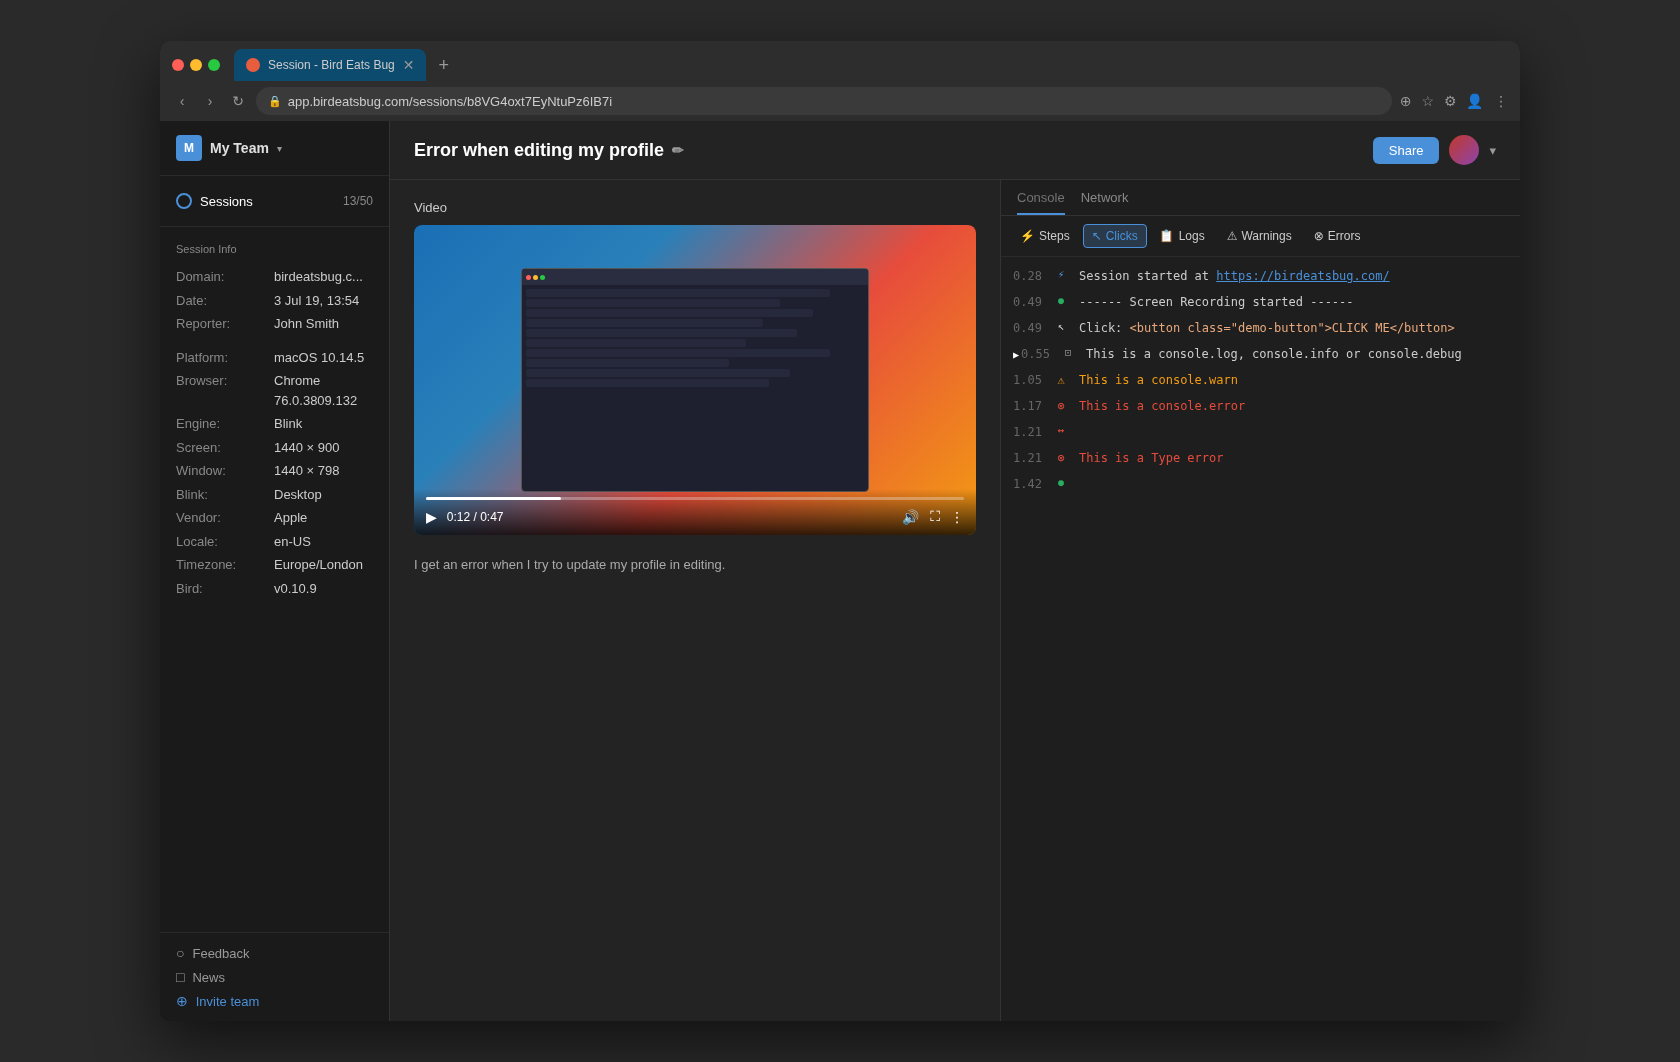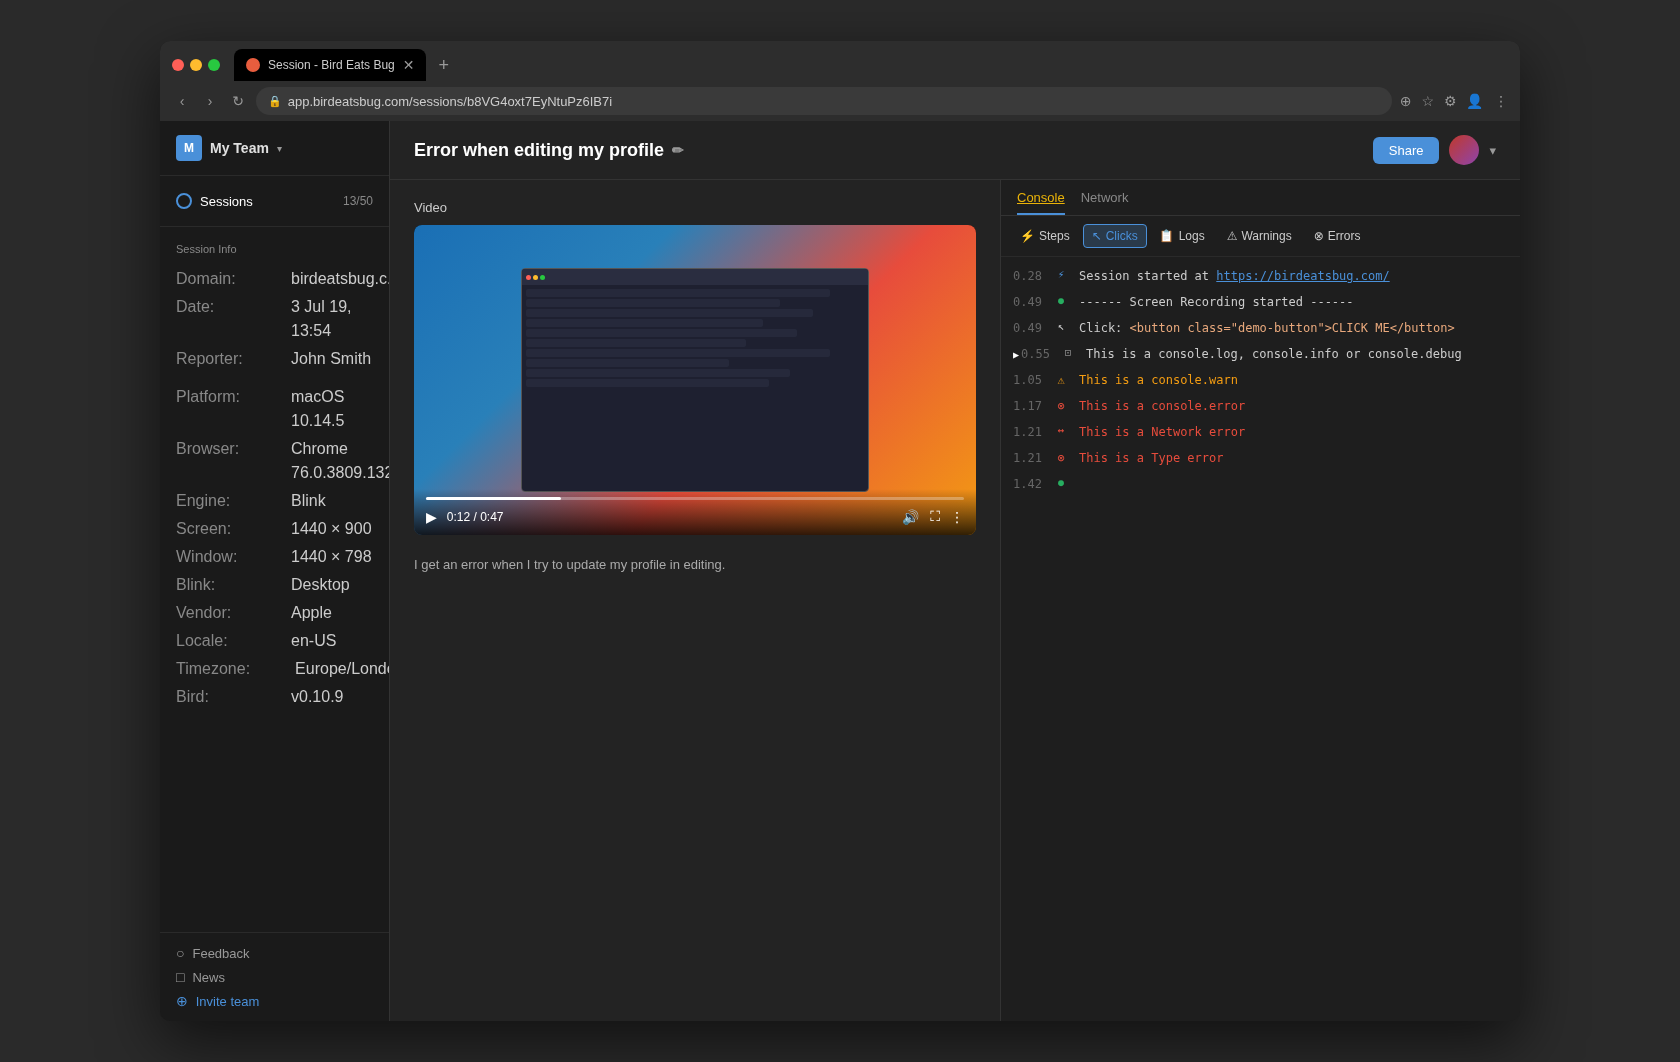--- a/index.html
+++ b/index.html
@@ -44,21 +44,21 @@
       width: 12px; height: 12px;
       border-radius: 50%;
     }
     .window-btn.close { background: #ff5f57; }
     .window-btn.minimize { background: #febc2e; }
     .window-btn.maximize { background: #28c840; }
     .tab {
       display: flex;
       align-items: center;
       gap: 8px;
-      background: #000000;
+      background: #0c4a6e;
       border-radius: 8px 8px 0 0;
       padding: 6px 12px;
       height: 32px;
       min-width: 180px;
       color: #ccc;
       font-size: 12px;
     }
     .tab-favicon {
       width: 14px; height: 14px;
       background: #e85d3e;
@@ -188,23 +188,23 @@
     }
     .session-info-title {
       font-size: 11px;
       color: #888;
       text-transform: none;
       margin-bottom: 12px;
       font-weight: 500;
     }
     .info-row {
       display: flex;
-      gap: 19px;
+      gap: 2px;
       margin-bottom: 4px;
-      font-size: 16px;
+      font-size: 13px;
       line-height: 1.5;
     }
     .info-label {
       color: #888;
       min-width: 70px;
       flex-shrink: 0;
     }
     .info-value {
       color: #ccc;
       margin-left: 26px;
@@ -405,23 +405,22 @@
       border-bottom: 1px solid #333;
     }
     .console-tab {
       font-size: 13px;
       color: #888;
       padding-bottom: 8px;
       cursor: pointer;
       border-bottom: 2px solid transparent;
     }
     .console-tab.active {
-      color: #eab308;
+      color: #737373;
       border-bottom: 2px solid #4a90d9;
-      text-decoration: underline;
     }
     .filter-bar {
       display: flex;
       align-items: center;
       padding: 8px 10px;
       gap: 4px;
       border-bottom: 1px solid #2a2a2a;
       flex-wrap: wrap;
     }
     .filter-btn {
@@ -733,21 +732,20 @@
 
             <div class="log-entry">
               <span class="log-time">1.17</span>
               <span class="log-icon icon-error">⊗</span>
               <span class="log-text error">This is a console.error</span>
             </div>
 
             <div class="log-entry">
               <span class="log-time">1.21</span>
               <span class="log-icon icon-net">↔</span>
-              <span class="log-text network-error">This is a Network error</span>
             </div>
 
             <div class="log-entry">
               <span class="log-time">1.21</span>
               <span class="log-icon icon-error">⊗</span>
               <span class="log-text error">This is a Type error</span>
             </div>
 
             <div class="log-entry">
               <span class="log-time">1.42</span>

